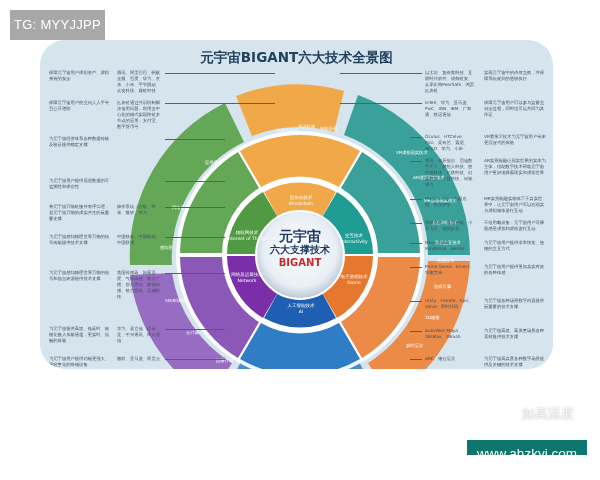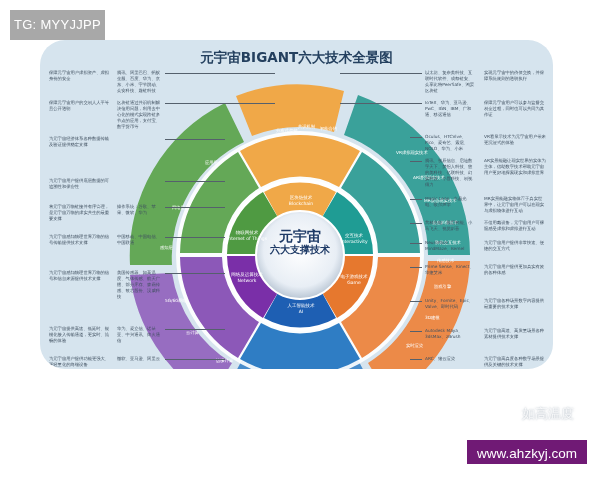--- a/index.html
+++ b/index.html
@@ -3,21 +3,21 @@
 <meta charset="utf-8">
 <style>
   html,body{margin:0;padding:0;}
   body{width:600px;height:480px;background:#ffffff;position:relative;overflow:hidden;font-family:"DejaVu Sans",sans-serif;}
   .wm-top{position:absolute;left:10px;top:10px;width:95px;height:30px;background:#a8a8a8;color:#fff;font-family:"Liberation Sans",sans-serif;font-size:13px;line-height:30px;text-align:center;letter-spacing:0.3px;z-index:5;}
   .panel{position:absolute;left:40px;top:40px;width:513px;height:329px;background:#d6e4ee;overflow:hidden;border-radius:25px;}
   .title{position:absolute;left:0;right:0;top:9px;text-align:center;font-size:13.5px;font-weight:bold;color:#24405f;}
   .note{position:absolute;font-size:4.3px;line-height:6px;color:#3f4f5f;}
   .line{position:absolute;height:1px;background:#55606c;}
   svg.wheel{position:absolute;left:0;top:0;}
-  .wm-bottom{position:absolute;left:467px;top:440px;width:120px;height:24px;background:#701a75;color:#fff;font-family:"Liberation Sans",sans-serif;font-size:13.5px;line-height:28px;text-align:center;z-index:5;}
+  .wm-bottom{position:absolute;left:467px;top:440px;width:120px;height:15px;background:#0f766e;color:#fff;font-family:"Liberation Sans",sans-serif;font-size:13.5px;line-height:28px;text-align:center;z-index:5;}
   .wechat{position:absolute;left:505px;top:405px;font-size:13px;color:rgba(255,255,255,0.85);text-shadow:0 0 2px rgba(90,110,130,0.6);z-index:4;}
   .wechat-icon{display:inline-block;width:14px;height:11px;border-radius:50%;background:rgba(255,255,255,0.85);vertical-align:middle;margin-right:3px;}
 </style>
 </head>
 <body>
 
 <div class="wm-top">TG: MYYJJPP</div>
 
 <div class="panel">
   <div class="title">元宇宙BIGANT六大技术全景图</div>
@@ -57,20 +57,21 @@
       <path d="M -37 63 A 73 73 0 0 1 -73 1 L -40 1 A 40 40 0 0 0 -20 34 Z" fill="#7a2fa8"></path>
       <path d="M -73 -1 A 73 73 0 0 1 -37 -63 L -20 -34 A 40 40 0 0 0 -40 -1 Z" fill="#4f9a42"></path>
 
       <circle r="44" fill="url(#cg)" stroke="#ffffff" stroke-width="2"></circle>
     </g>
   </svg>
 
   <div style="position:absolute;left:216px;top:190px;width:88px;text-align:center;">
     <div style="font-size:14px;font-weight:bold;color:#1e3a66;line-height:13px;">元宇宙</div>
     <div style="font-size:10px;font-weight:bold;color:#1e3a66;line-height:13px;">六大支撑技术</div>
+    <div style="font-size:10px;font-weight:bold;color:#c42a2a;line-height:14px;">BIGANT</div>
   </div>
 
   <div style="position:absolute;left:236px;top:155px;width:50px;text-align:center;color:#fff;font-size:4.5px;line-height:6px;">
     <div>区块链技术</div>
       <div>Blockchain</div>
   </div>
   <div style="position:absolute;left:290px;top:193px;width:48px;text-align:center;color:#fff;font-size:4.5px;line-height:6px;">
     <div>交互技术</div>
       <div>Interactivity</div>
   </div>

